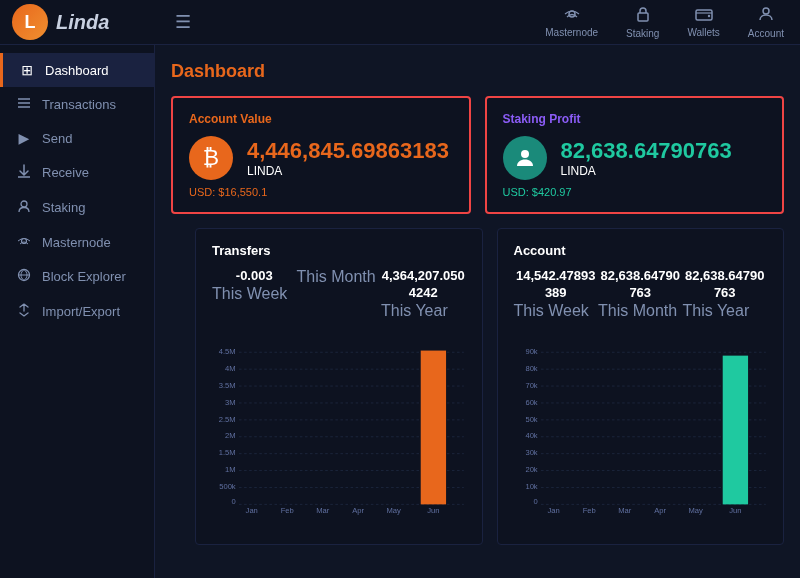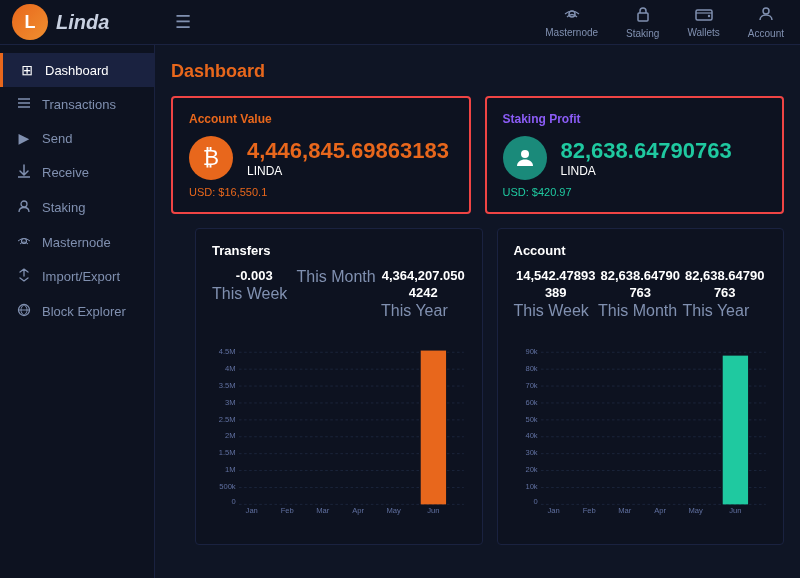--- a/index.html
+++ b/index.html
@@ -159,36 +159,36 @@
             <circle cx="7" cy="6" r="2.5" fill="none" stroke="#8090b0" stroke-width="1.2"></circle>
             <path d="M1 6 Q7 1 13 6" fill="none" stroke="#8090b0" stroke-width="1"></path>
             <path d="M3 9 Q7 5 11 9" fill="none" stroke="#8090b0" stroke-width="1"></path>
           </svg>
       </span>
       <span>Masternode</span>
     </div>
     <div class="sidebar-item">
       <span class="sidebar-icon">
         <svg width="14" height="14" viewBox="0 0 14 14">
-            <path d="M3 4l4-3 4 3M7 1v7" stroke="#8090b0" stroke-width="1.3" fill="none" stroke-linecap="round"></path>
-            <path d="M3 10l4 3 4-3" stroke="#8090b0" stroke-width="1.3" fill="none" stroke-linecap="round"></path>
-          </svg>
-      </span>
-      <span>Import/Export</span>
-    </div>
-    <div class="sidebar-item">
-      <span class="sidebar-icon">
-        <svg width="14" height="14" viewBox="0 0 14 14">
             <circle cx="7" cy="7" r="5.5" fill="none" stroke="#8090b0" stroke-width="1.3"></circle>
             <path d="M7 1.5C5 3 4 5 4 7s1 4 3 5.5" fill="none" stroke="#8090b0" stroke-width="1"></path>
             <path d="M7 1.5C9 3 10 5 10 7s-1 4-3 5.5" fill="none" stroke="#8090b0" stroke-width="1"></path>
             <line x1="1.5" y1="7" x2="12.5" y2="7" stroke="#8090b0" stroke-width="1"></line>
           </svg>
       </span>
       <span>Block Explorer</span>
+    </div>
+    <div class="sidebar-item">
+      <span class="sidebar-icon">
+        <svg width="14" height="14" viewBox="0 0 14 14">
+            <path d="M3 4l4-3 4 3M7 1v7" stroke="#8090b0" stroke-width="1.3" fill="none" stroke-linecap="round"></path>
+            <path d="M3 10l4 3 4-3" stroke="#8090b0" stroke-width="1.3" fill="none" stroke-linecap="round"></path>
+          </svg>
+      </span>
+      <span>Import/Export</span>
     </div>
   </div>
 
   <div class="main">
     <div class="page-title">Dashboard</div>
 
     <div class="cards-row">
 
       <div class="card">
         <div class="card-title">Account Value</div>

